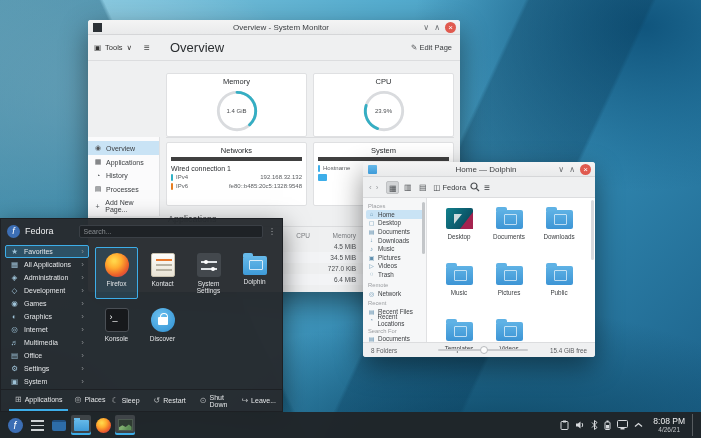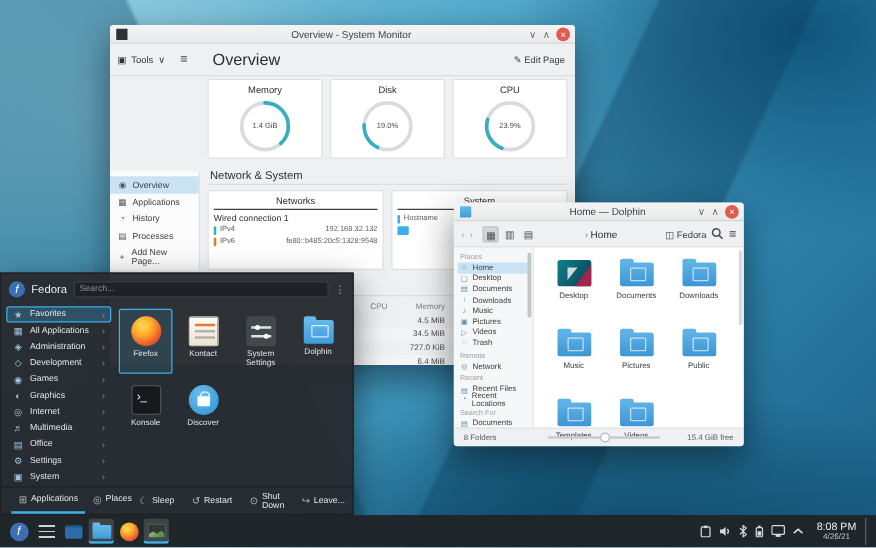--- a/index.html
+++ b/index.html
@@ -40,41 +40,41 @@
   #sm-main{flex:1;padding:4px 6px 0 6px;overflow:hidden;}
   .card-row{display:flex;gap:6px;}
   .gauge-card{flex:1;background:#fff;border:1px solid #dfe0e2;border-radius:2px;height:64px;text-align:center;padding-top:3px;}
   .gauge-card .g-title{font-size:7.5px;color:#2b2e31;}
   .gauge-wrap{position:relative;width:46px;height:46px;margin:2px auto 0;}
   .gauge-wrap svg{width:46px;height:46px;}
   .gauge-val{position:absolute;inset:0;display:flex;align-items:center;justify-content:center;font-size:6px;color:#4a4d50;}
   .section-h{font-size:9px;color:#2b2e31;margin:8px 0 2px 2px;}
   .section-hr{border:none;border-top:1px solid #dcdddf;margin-bottom:4px;}
   .info-card{flex:1;background:#fff;border:1px solid #dfe0e2;border-radius:2px;height:64px;padding:3px 4px;overflow:hidden;}
-  .info-card .g-title{font-size:7.5px;text-align:center;color:#2b2e31;border-bottom:1px solid #404040;padding-bottom:2px;margin-bottom:4px;}
+  .info-card .g-title{font-size:7.5px;text-align:center;color:#2b2e31;border-bottom:4px solid #404040;padding-bottom:2px;margin-bottom:4px;}
   .conn{font-size:7px;color:#2b2e31;margin:3px 0 2px;}
   .kv{display:flex;align-items:center;font-size:6px;color:#5a5d60;margin:2px 0;}
   .kv .bar{width:2px;height:7px;margin-right:3px;border-radius:1px;}
   .kv .k{flex:1;text-align:left;}
   .kv .v{text-align:right;white-space:nowrap;}
   #sm-os-icon{width:9px;height:7px;background:#3daee9;border-radius:1px;margin-top:2px;}
   .tbl{width:100%;margin-top:2px;}
   .trow{display:flex;font-size:6.5px;height:11px;align-items:center;}
   .trow.head{color:#7a7d80;height:10px;}
   .trow:nth-child(even):not(.head){background:#f3f4f6;}
   .tc-name{flex:1;}
   .tc{width:46px;text-align:right;padding-right:6px;color:#4a4d50;}
   .trow.head .tc{color:#7a7d80;}
 
   
   #launcher{position:absolute;left:0;top:218px;width:283px;height:194px;background:rgba(39,43,47,.97);box-shadow:0 8px 24px rgba(0,0,0,.5);color:#eff0f1;border:1px solid #1d2024;}
   #l-header{display:flex;align-items:center;height:24px;padding:0 6px;gap:5px;}
   #l-logo{width:13px;height:13px;border-radius:50%;background:#3c6eb4;color:#fff;font-size:9px;text-align:center;line-height:13px;font-style:italic;}
   #l-distro{font-size:9px;color:#eff0f1;}
-  #l-search{flex:1;height:13px;margin-left:0;background:#1e2226;border:1px solid #3a3f45;border-radius:2px;color:#cfd2d5;font-size:7px;padding:0 4px;font-family:"Liberation Sans",sans-serif;}
+  #l-search{flex:1;height:13px;margin-left:20px;background:#1e2226;border:1px solid #3a3f45;border-radius:2px;color:#cfd2d5;font-size:7px;padding:0 4px;font-family:"Liberation Sans",sans-serif;}
   #l-search::placeholder{color:#8a8e92;}
   #l-config{font-size:8px;color:#b6b9bc;}
   #l-body{display:flex;height:146px;}
   #l-cats{width:92px;padding:2px 4px;}
   .cat{display:flex;align-items:center;gap:5px;font-size:7px;color:#e4e6e8;height:13px;padding:0 4px;border:1px solid transparent;}
   .cat.selected{background:rgba(61,174,233,.28);border:1px solid #3daee9;border-radius:2px;}
   .cat .ic{width:9px;font-size:7.5px;text-align:center;color:#9fc3d8;}
   .cat .lbl{flex:1;}
   .cat .chev{color:#8a8e92;font-size:8px;}
   #l-grid{flex:1;display:flex;flex-wrap:wrap;align-content:flex-start;gap:3px;padding:4px 4px 0 2px;}
@@ -218,43 +218,32 @@
               <div class="g-title">Memory</div>
               <div class="gauge-wrap">
                 <svg viewBox="0 0 64 64">
                   <circle cx="32" cy="32" r="26" fill="none" stroke="#d9dbde" stroke-width="4"></circle>
                   <circle class="arc" cx="32" cy="32" r="26" fill="none" stroke="#35aec3" stroke-width="4" stroke-linecap="round" stroke-dasharray="62.077870834934316 163.36281798666926" transform="rotate(-90 32 32)"></circle>
                 </svg>
                 <div class="gauge-val">1.4 GiB</div>
               </div>
             </div>
 
-            <div class="gauge-card">
-              <div class="g-title">Disk</div>
-              <div class="gauge-wrap">
-                <svg viewBox="0 0 64 64">
-                  <circle cx="32" cy="32" r="26" fill="none" stroke="#d9dbde" stroke-width="4"></circle>
-                  <circle class="arc" cx="32" cy="32" r="26" fill="none" stroke="#35aec3" stroke-width="4" stroke-linecap="round" stroke-dasharray="31.038935417467158 163.36281798666926" transform="rotate(115 32 32)"></circle>
-                </svg>
-                <div class="gauge-val">19.0%</div>
-              </div>
-            </div>
 
             <div class="gauge-card">
               <div class="g-title">CPU</div>
               <div class="gauge-wrap">
                 <svg viewBox="0 0 64 64">
                   <circle cx="32" cy="32" r="26" fill="none" stroke="#d9dbde" stroke-width="4"></circle>
                   <circle class="arc" cx="32" cy="32" r="26" fill="none" stroke="#35aec3" stroke-width="4" stroke-linecap="round" stroke-dasharray="39.207076316800624 163.36281798666926" transform="rotate(110 32 32)"></circle>
                 </svg>
                 <div class="gauge-val">23.9%</div>
               </div>
             </div>
           </div>
-        <div class="section-h">Network &amp; System</div>
         <hr class="section-hr">
         <div class="card-row">
           <div class="info-card">
             <div class="g-title">Networks</div>
             <div class="conn">Wired connection 1</div>
             <div>
 
                 <div class="kv">
                   <span class="bar" style="background: rgb(47, 177, 197);"></span>
                   <span class="k">IPv4</span>
@@ -341,23 +330,20 @@
         <span class="close">×</span>
       </div>
     </div>
     <div id="d-toolbar">
       <span>‹</span>
       <span>›</span>
       <div class="viewbtns">
         <span class="vbtn active">▦</span>
         <span class="vbtn">▥</span>
         <span class="vbtn">▤</span>
-      </div>
-      <div id="d-breadcrumb">
-        <span class="chev">›</span><span>Home</span>
       </div>
       <div id="d-split">◫ <span>Fedora</span></div>
       <span id="d-search-ic">
         <svg width="10" height="10" viewBox="0 0 10 10">
             <circle cx="4" cy="4" r="3" fill="none" stroke="#4a4d50" stroke-width="1.2"></circle>
             <line x1="6.3" y1="6.3" x2="9" y2="9" stroke="#4a4d50" stroke-width="1.2"></line>
           </svg>
       </span>
       <span id="d-menu">≡</span>
     </div>

